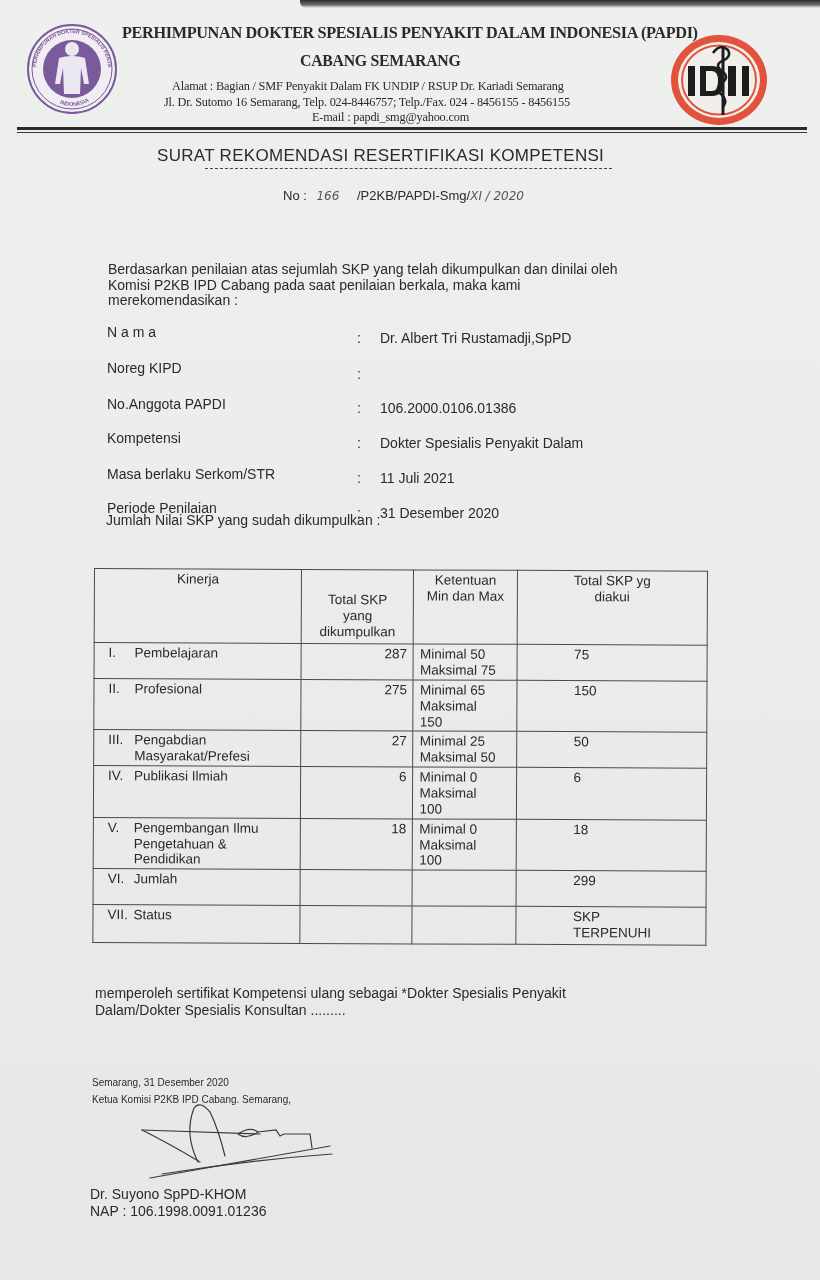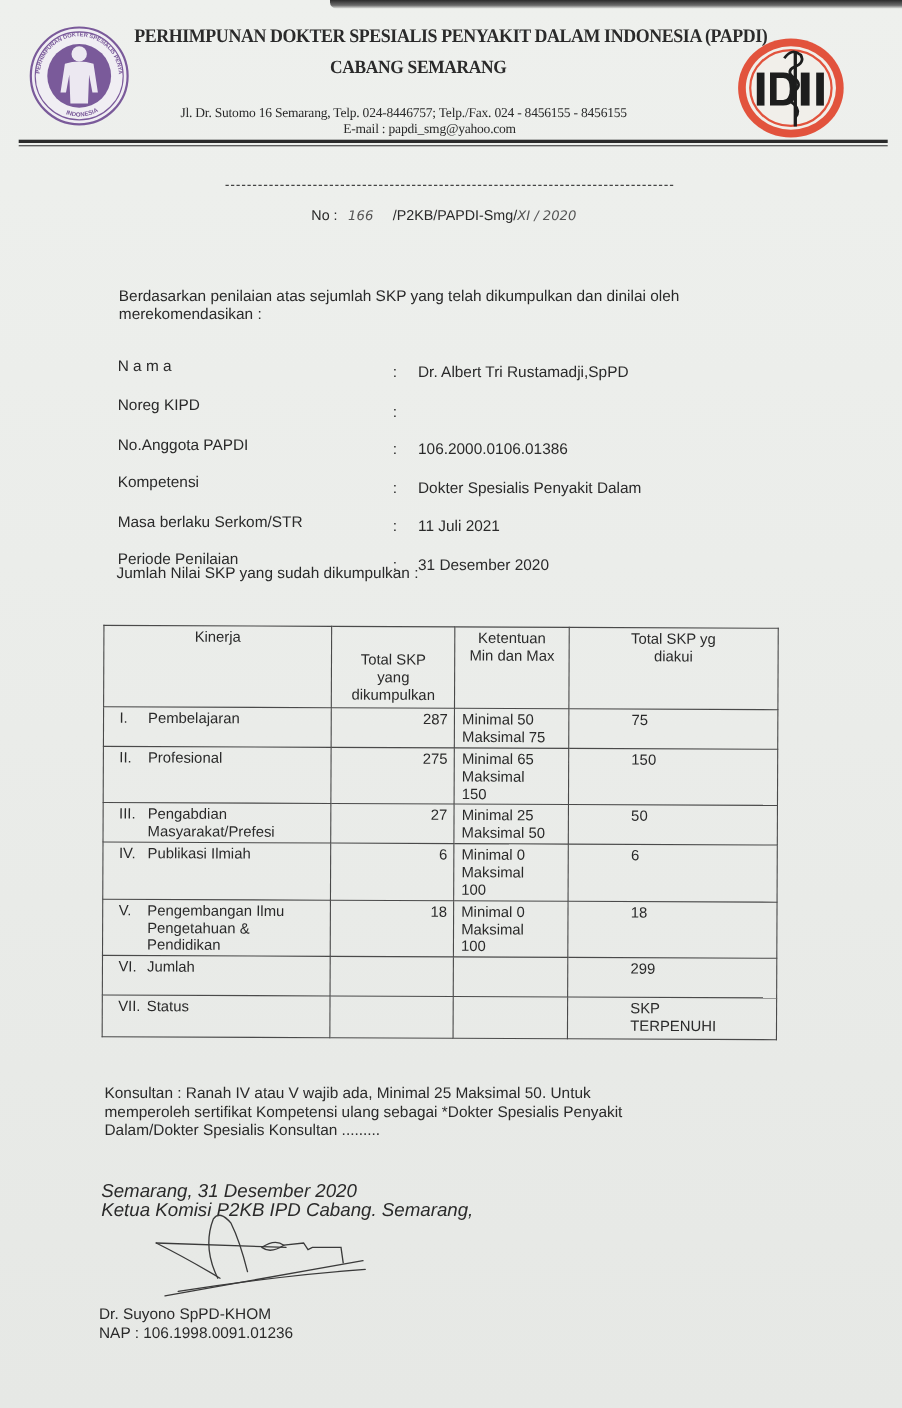--- a/index.html
+++ b/index.html
@@ -50,21 +50,21 @@
     .c1 { width: 216px; }
     .c2 { width: 106px; text-align: right; }
     .c3 { width: 98px; }
     .c4 { width: 140px; padding-left: 57px !important; }
     .roman { display: inline-block; width: 26px; padding-left: 8px; }
     .kin { display: inline-block; vertical-align: top; }
     .r1 td { height: 32px; } .r2 td { height: 47px; } .r3 td { height: 32px; }
     .r4 td { height: 47px; } .r5 td { height: 47px; } .r6 td { height: 32px; margin-top: 24px; } .r7 td { height: 34px; }
     .status-cell { padding-left: 57px !important; }
     .note { left: 95px; top: 985px; width: 600px; font-size: 14px; line-height: 17px; }
-    .place { left: 92px; top: 1074px; font-size: 17px; line-height: 17px; white-space: nowrap; font-style: italic; }
+    .place { left: 92px; top: 1074px; font-size: 10px; line-height: 17px; white-space: nowrap; }
     .signer { left: 90px; top: 1186px; font-size: 14px; line-height: 17px; white-space: nowrap; }
     svg { overflow: visible; }
   </style>
 </head>
 <body>
 
 <div class="paper">
   <div class="topshadow"></div>
 
   <div class="abs" style="left:26px;top:24px;width:92px;height:90px;">
@@ -76,50 +76,53 @@
       <path d="M33 34 Q46 30 59 34 L63 60 L58 60 L55 44 L54 70 L38 70 L37 44 L34 60 L29 60 Z" fill="#ece8f1"></path>
       <path id="ringTop" d="M10 45 A36 36 0 0 1 82 45" fill="none"></path>
       <text font-size="5.2" fill="#7a5a9a" font-family="Liberation Sans, sans-serif" font-weight="bold"><textPath href="#ringTop" startOffset="2">PERHIMPUNAN DOKTER SPESIALIS PENYAKIT DALAM</textPath></text>
       <path id="ringBot" d="M22 72 A34 34 0 0 0 70 72" fill="none"></path>
       <text font-size="5.5" fill="#7a5a9a" font-family="Liberation Sans, sans-serif" font-weight="bold"><textPath href="#ringBot" startOffset="14">INDONESIA</textPath></text>
     </svg>
   </div>
 
   <div class="abs serif hdr-title">PERHIMPUNAN DOKTER SPESIALIS PENYAKIT DALAM INDONESIA (PAPDI)</div>
   <div class="abs serif hdr-sub">CABANG SEMARANG</div>
+  <div class="abs serif hdr-line" style="left:172px;top:79px;">Alamat : Bagian / SMF Penyakit Dalam FK UNDIP / RSUP Dr. Kariadi Semarang</div>
   <div class="abs serif hdr-line" style="left:164px;top:95px;">Jl. Dr. Sutomo 16 Semarang, Telp. 024-8446757; Telp./Fax. 024 - 8456155 - 8456155</div>
   <div class="abs serif hdr-line" style="left:312px;top:110px;">E-mail : papdi_smg@yahoo.com</div>
 
   <div class="abs" style="left:668px;top:33px;width:102px;height:94px;">
     <svg width="102" height="94" viewBox="0 0 102 94">
       <ellipse cx="51" cy="47" rx="48" ry="45" fill="#e2533d"></ellipse>
       <ellipse cx="51" cy="47" rx="41" ry="38" fill="#f1efea"></ellipse>
       <ellipse cx="51" cy="47" rx="37" ry="34.5" fill="none" stroke="#e2533d" stroke-width="2"></ellipse>
       <rect x="20" y="33" width="7" height="30" fill="#1d1d1d"></rect>
       <rect x="74" y="33" width="7" height="30" fill="#1d1d1d"></rect>
       <path d="M32 33 L32 63 L44 63 Q56 63 56 48 Q56 33 44 33 Z M38 38 L44 38 Q50 38 50 48 Q50 58 44 58 L38 58 Z" fill="#1d1d1d" fill-rule="evenodd"></path>
       <path d="M60 33 L60 63 L68 63 L68 33 Z" fill="#1d1d1d"></path>
       <path d="M55 14 L55 82" stroke="#1d1d1d" stroke-width="3"></path>
       <path d="M45 20 Q52 10 60 17 Q64 24 54 28 Q46 32 54 38 Q62 44 54 50 Q46 56 54 62 Q60 68 55 74" fill="none" stroke="#1d1d1d" stroke-width="2.5"></path>
     </svg>
   </div>
 
   <div class="abs rule1"></div>
   <div class="abs rule2"></div>
 
+  <div class="abs title">SURAT REKOMENDASI RESERTIFIKASI KOMPETENSI</div>
   <div class="abs dashes"></div>
   <div class="abs nomor">
     <span>No :</span>
     <span class="hand" style="margin-left:6px;margin-top:32px;">166</span>
     <span style="margin-left:14px;">/P2KB/PAPDI-Smg/</span><span class="hand">XI</span>
     <span class="hand">/ 2020</span>
   </div>
 
   <div class="abs body-text" style="left:108px;top:262px;white-space:nowrap;">
     <div>Berdasarkan penilaian atas sejumlah SKP yang telah dikumpulkan dan dinilai oleh</div>
+    <div>Komisi P2KB IPD Cabang pada saat penilaian berkala, maka kami</div>
     <div>merekomendasikan :</div>
   </div>
 
   <div>
     <div class="abs field-label" style="top:324px;">N a m a</div>
     <div class="abs field-colon" style="top:330px;">:</div>
     <div class="abs field-value" style="top:330px;">Dr. Albert Tri Rustamadji,SpPD</div>
 
     <div class="abs field-label" style="top:360px;">Noreg KIPD</div>
     <div class="abs field-colon" style="top:366px;">:</div>
@@ -224,21 +227,20 @@
       <td class="c3"></td>
       <td class="c4 status-cell">
             <div>SKP</div>
             <div>TERPENUHI</div>
           </td>
     </tr>
   </tbody>
     </table>
 
   <div class="abs note">
-    <div>Konsultan : Ranah IV atau V wajib ada, Minimal 25 Maksimal 50. Untuk</div>
     <div>memperoleh sertifikat Kompetensi ulang sebagai *Dokter Spesialis Penyakit</div>
     <div>Dalam/Dokter Spesialis Konsultan .........</div>
   </div>
 
   <div class="abs place">
     <div>Semarang, 31 Desember 2020</div>
     <div>Ketua Komisi P2KB IPD Cabang. Semarang,</div>
   </div>
 
   <div class="abs" style="left:140px;top:1104px;width:200px;height:80px;">

